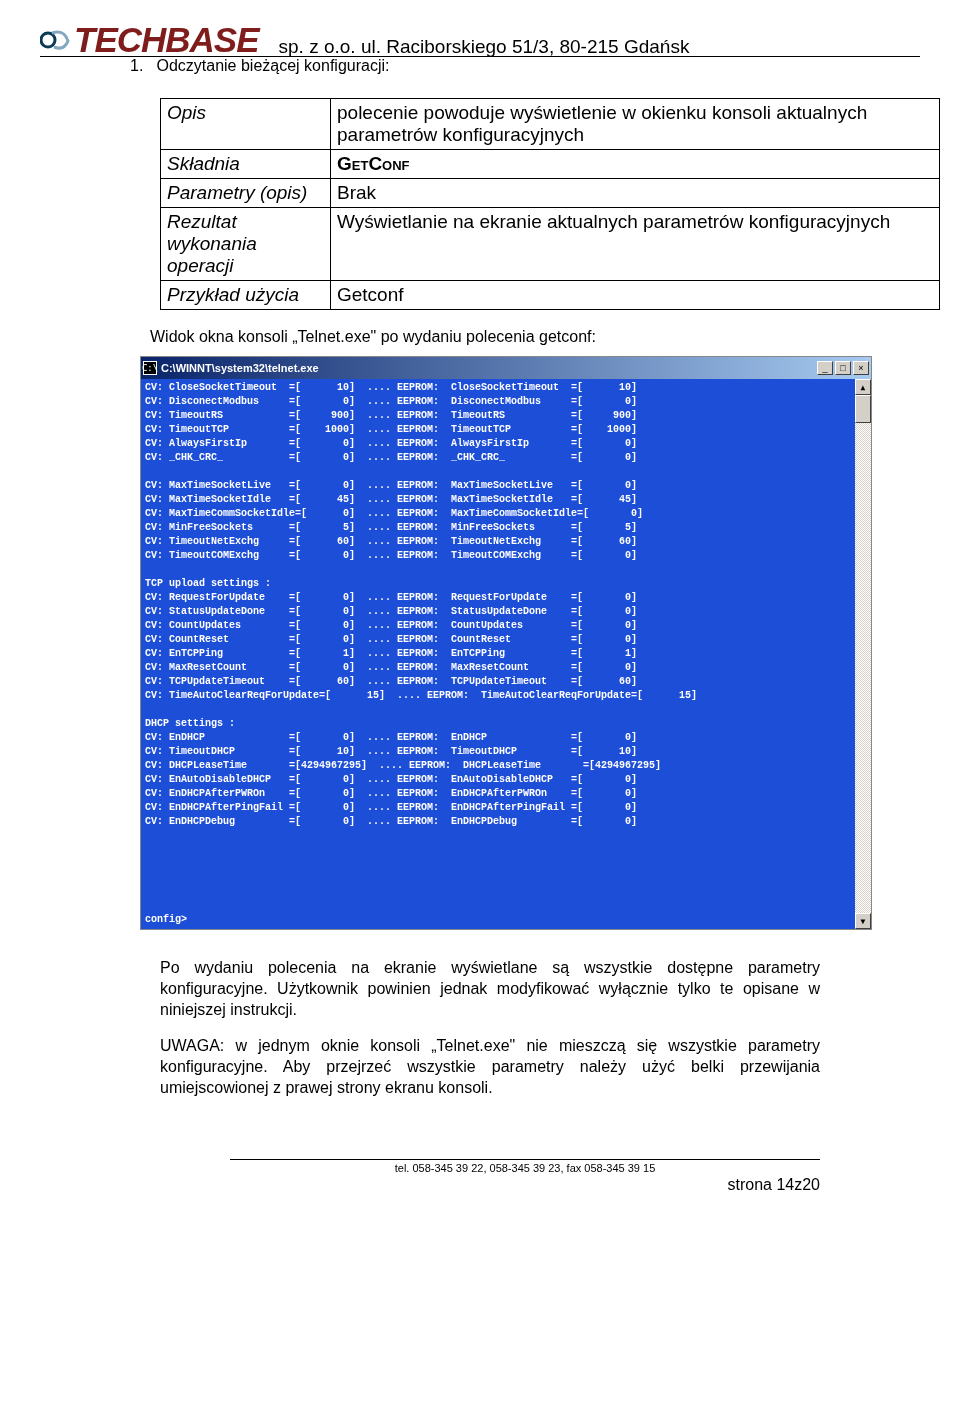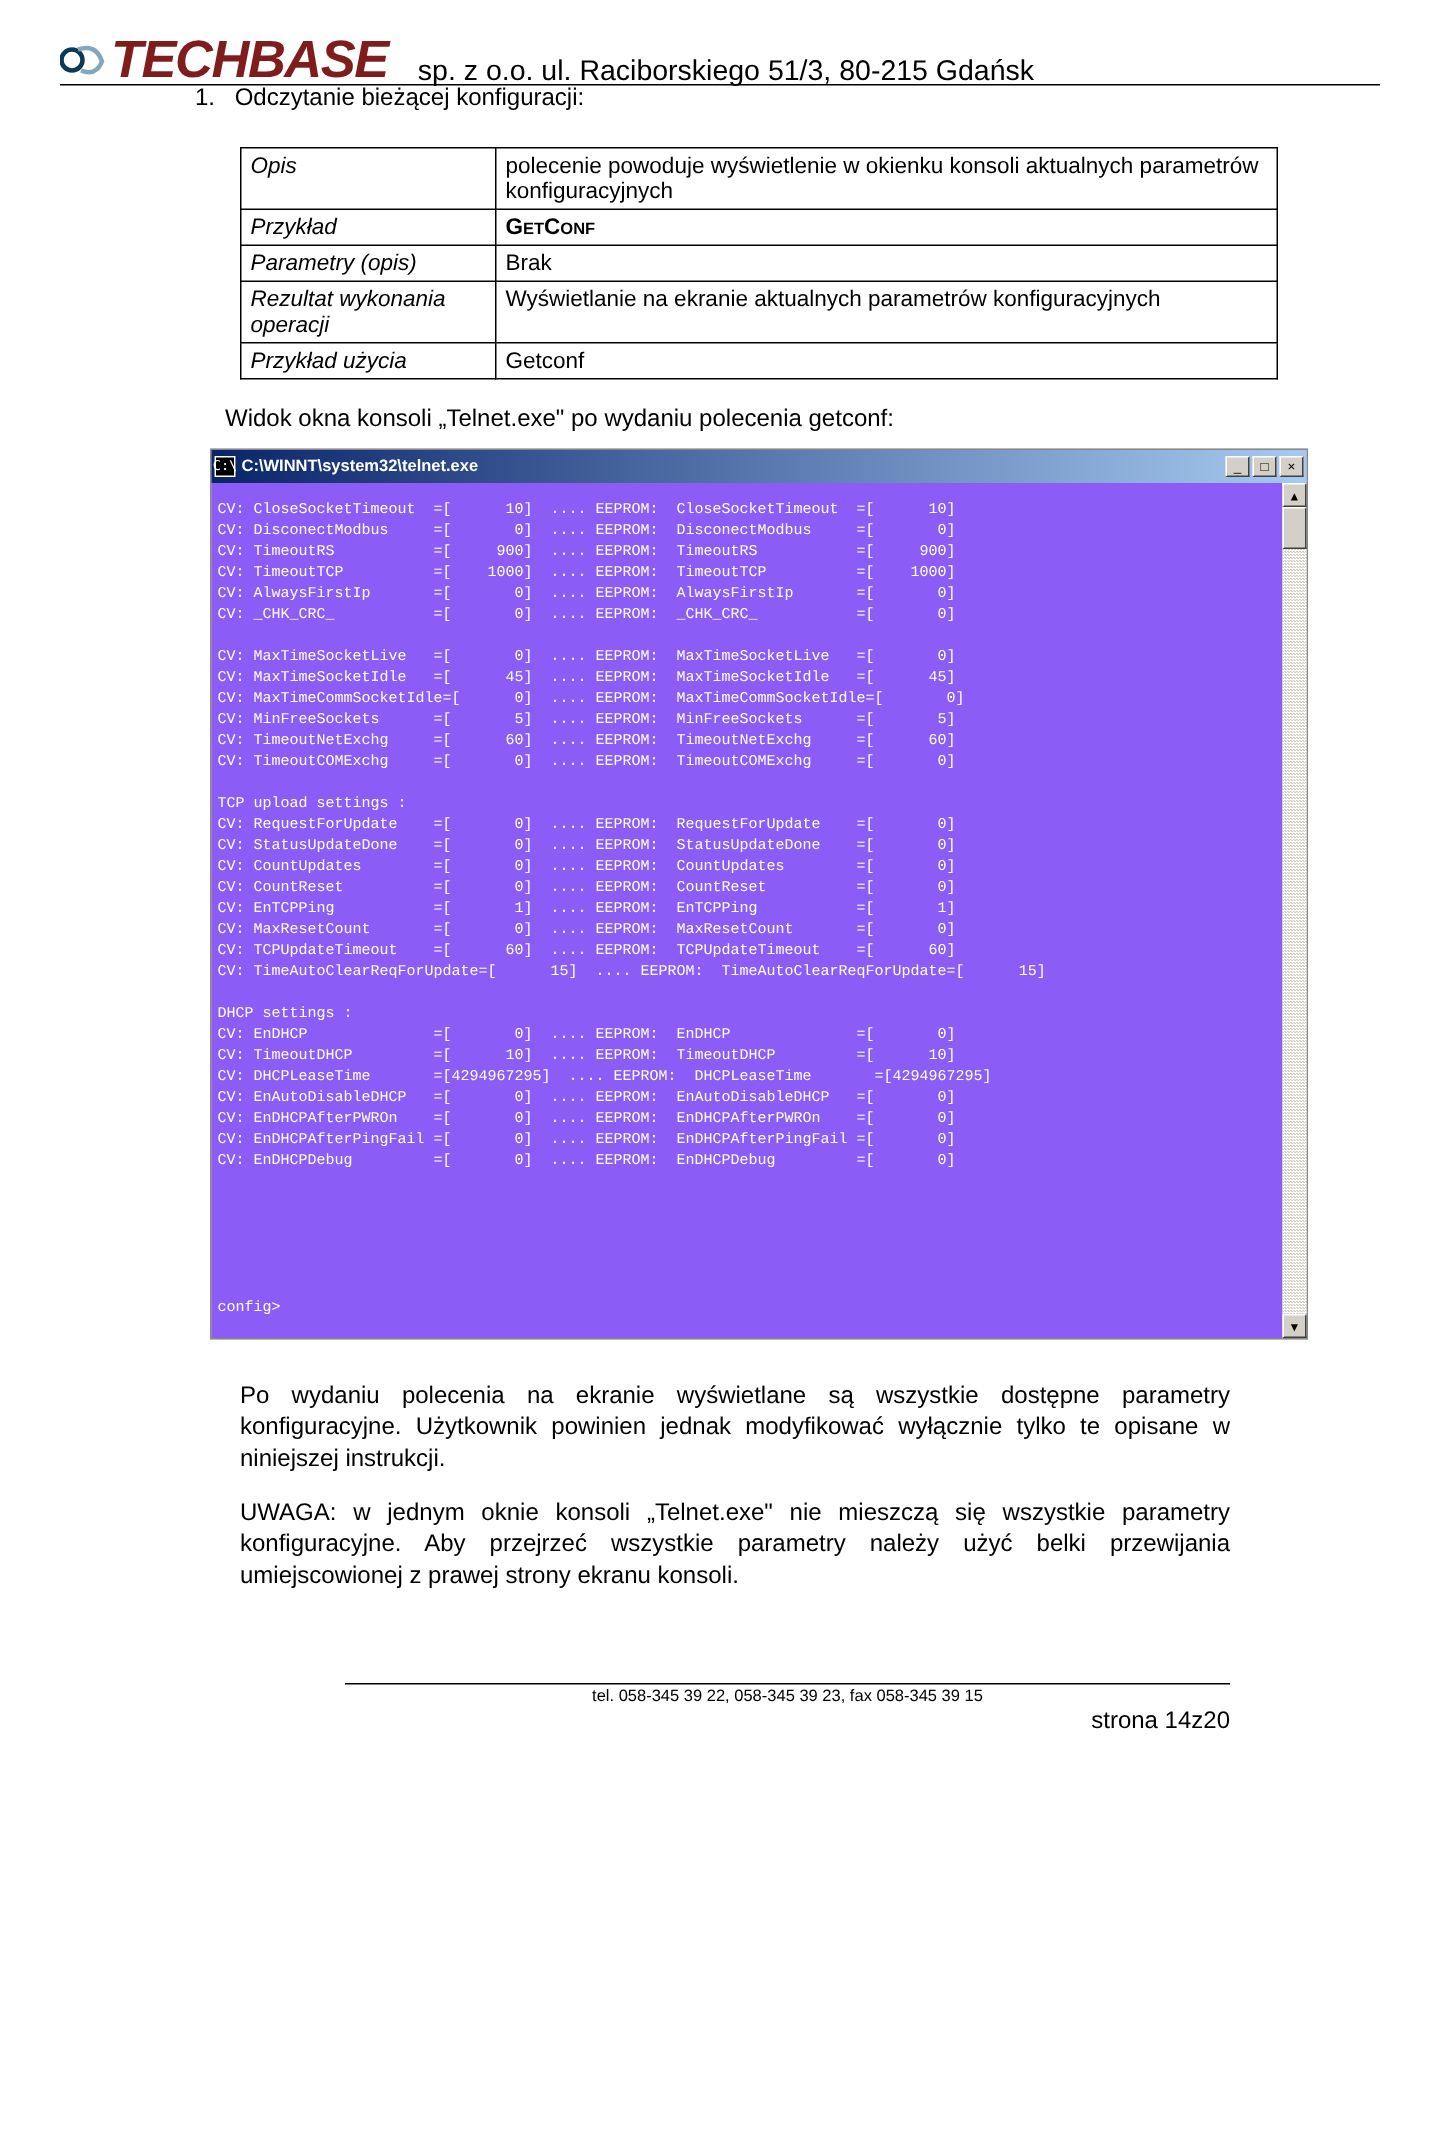--- a/index.html
+++ b/index.html
@@ -8,34 +8,34 @@
 .header { margin-top: 20px; }
 .header-line { display: flex; align-items: baseline; gap: 8px; }
 .logo { display: flex; align-items: center; gap: 4px; }
 .logo-icon { width: 30px; height: 26px; display: inline-block; }
 .logo-text { font-family: Arial, sans-serif; font-size: 35px; font-weight: 900; letter-spacing: -1px; color: #7f1d1d; font-style: italic; }
 .company-info { font-size: 19px; color: #000; margin-left: 12px; }
 .hr1 { border: none; border-top: 1.5px solid #000; margin-top: -4px; }
 .section-title { font-family: 'Times New Roman', serif; font-size: 22px; font-weight: bold; margin-top: 38px; margin-left: 55px; margin-bottom: 22px; }
 .list-num { margin-left: 90px; font-size: 16px; margin-bottom: 14px; }
 .list-num .num { display: inline-block; width: 22px; }
-.table1 { border-collapse: collapse; margin-left: 120px; width: 692px; font-size: 15px; margin-top: 23px; }
+.table1 { border-collapse: collapse; margin-left: 120px; width: 780px; font-size: 19px; margin-top: 23px; }
 .table1 td { border: 1px solid #000; padding: 3px 6px; vertical-align: top; }
 .table1 .col-left { width: 170px; font-style: italic; }
 .smallcaps { font-variant: small-caps; font-weight: bold; }
 .caption { margin-left: 110px; font-size: 16px; margin-top: 18px; margin-bottom: 10px; }
 .console-window { margin: 10px 48px 0 100px; border: 1px solid #888; background: #d4d0c8; font-family: 'Lucida Console', monospace; }
 .titlebar { background: linear-gradient(to right, #0a246a, #a6caf0); height: 22px; display: flex; align-items: center; justify-content: space-between; padding: 0 2px; }
 .titlebar-left { display: flex; align-items: center; gap: 4px; }
 .titlebar-icon { width: 14px; height: 14px; background: #000; border: 1px solid #fff; font-size: 9px; color: #fff; display: flex; align-items: center; justify-content: center; }
 .titlebar-text { color: #fff; font-size: 11px; font-weight: bold; font-family: Tahoma, sans-serif; }
 .titlebar-btns { display: flex; gap: 2px; }
 .tb-btn { width: 16px; height: 14px; background: #d4d0c8; border: 1px solid #fff; border-right-color: #404040; border-bottom-color: #404040; font-size: 9px; font-family: Arial; display: flex; align-items: center; justify-content: center; cursor: default; }
 .console-body-wrap { display: flex; }
-.console-body { background: #8b5cf6; color: #fff; font-size: 10px; line-height: 14px; padding: 12px 4px; flex: 1; white-space: pre; overflow: hidden; font-family: 'Courier New', monospace; }
+.console-body { background: #1d4ed8; color: #fff; font-size: 10px; line-height: 14px; padding: 2px 4px; flex: 1; white-space: pre; overflow: hidden; font-family: 'Courier New', monospace; font-weight: bold; }
 .scrollbar { width: 16px; background: #d4d0c8; display: flex; flex-direction: column; }
 .sb-btn { width: 16px; height: 16px; background: #d4d0c8; border: 1px solid #fff; border-right-color: #404040; border-bottom-color: #404040; font-size: 8px; display: flex; align-items: center; justify-content: center; }
 .sb-track { flex: 1; background: repeating-conic-gradient(#d4d0c8 0% 25%, #fff 0% 50%) 50% / 2px 2px; position: relative; }
 .sb-thumb { position: absolute; top: 0; left: 0; right: 0; height: 28px; background: #d4d0c8; border: 1px solid #fff; border-right-color: #404040; border-bottom-color: #404040; }
 .body-text { margin: 28px 100px 0 120px; font-size: 16px; text-align: justify; line-height: 1.3; }
 .body-text p { margin-bottom: 16px; }
 .footer-wrap { margin-top: 60px; }
 .hr2 { border: none; border-top: 1.5px solid #000; margin: 0 100px 2px 190px; }
 .footer-line { text-align: center; font-size: 11px; margin-left: 90px; }
 .page-num { text-align: right; margin-right: 100px; font-size: 16px; margin-top: 2px; }
@@ -66,21 +66,21 @@
   <span>Odczytanie bieżącej konfiguracji:</span>
 </div>
 
 <table class="table1">
   <tbody>
         <tr>
     <td class="col-left">Opis</td>
     <td>polecenie powoduje wyświetlenie w okienku konsoli aktualnych parametrów konfiguracyjnych</td>
   </tr>
   <tr>
-    <td class="col-left">Przykład</td>
+    <td class="col-left">Składnia</td>
     <td><span class="smallcaps">GetConf</span></td>
   </tr>
   <tr>
     <td class="col-left">Parametry (opis)</td>
     <td>Brak</td>
   </tr>
   <tr>
     <td class="col-left">Rezultat wykonania operacji</td>
     <td>Wyświetlanie na ekranie aktualnych parametrów konfiguracyjnych</td>
   </tr>

